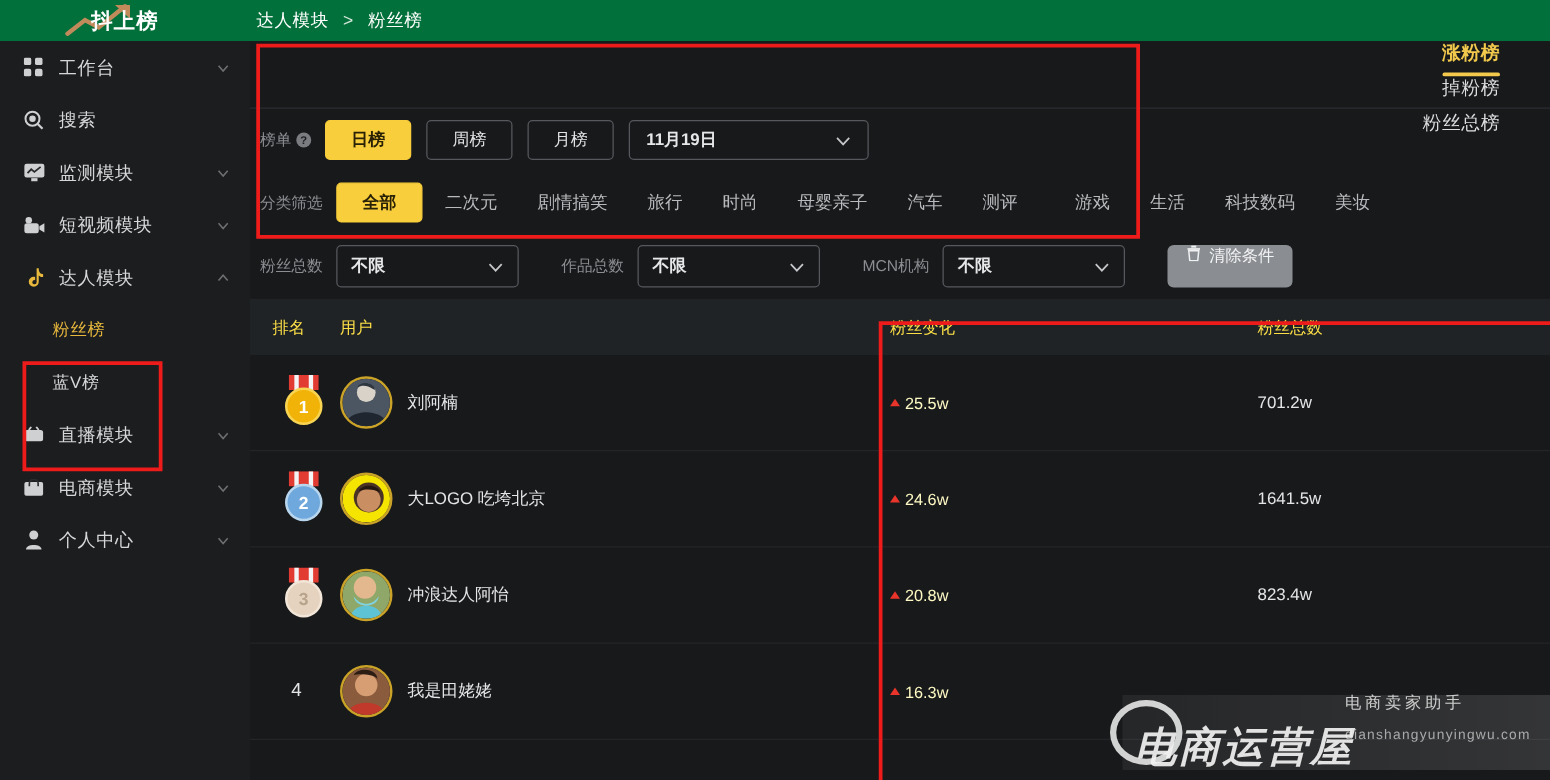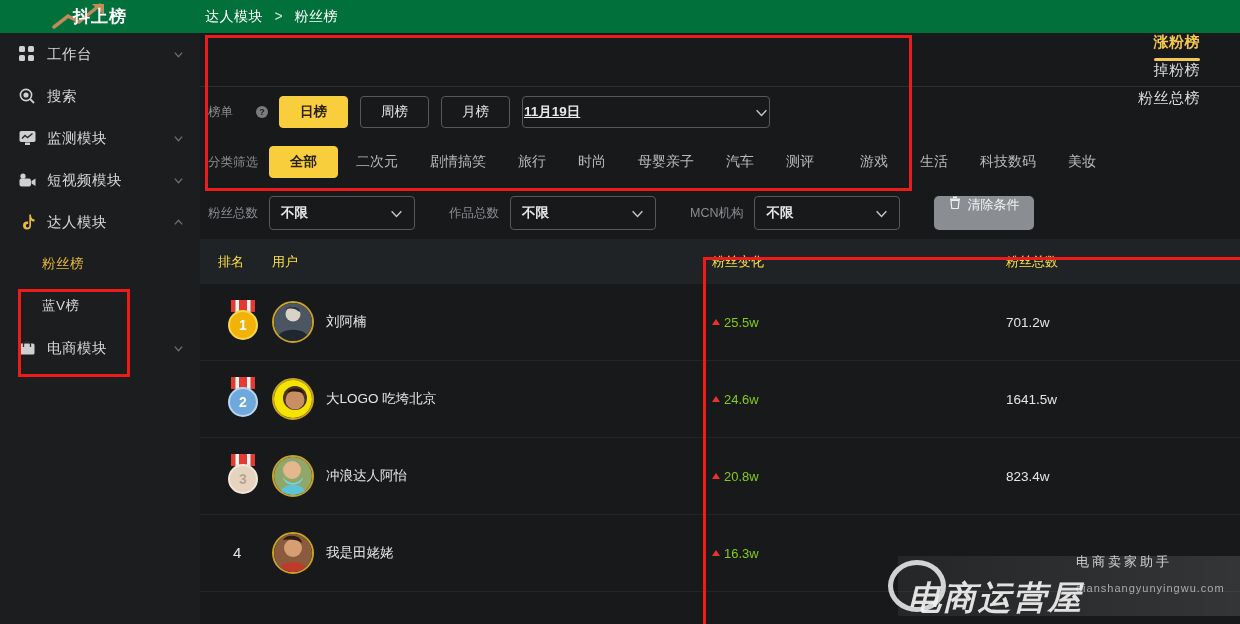--- a/index.html
+++ b/index.html
@@ -78,44 +78,43 @@
   .tab.active:after {
     content: ''; position: absolute; left: 0; right: 0; bottom: 0;
     height: 3px; background: #f2c94c; border-radius: 2px;
   }
 
   .filter-row {
     display: flex; align-items: center; height: 50px; padding-left: 8px;
   }
   .f-label {
     font-size: 12.5px; color: #8b8d91; margin-right: 11px; display: flex;
-    align-items: center; white-space: nowrap; gap: 19px;
+    align-items: center; white-space: nowrap;
   }
   .help-ic {
     width: 12px; height: 12px; border-radius: 50%; background: #7a7c80;
     color: #1c1d1f; font-size: 9px; line-height: 12px; text-align: center;
     margin-left: 4px; font-weight: bold;
   }
   .pill {
     height: 32px; min-width: 69px; padding: 0 16px; display: inline-flex;
     align-items: center; justify-content: center; border-radius: 4px;
     font-size: 13.5px; color: #e2e3e5; border: 1px solid #55585c;
     margin-right: 12px; cursor: pointer; background: transparent;
     white-space: nowrap;
   }
   .pill.sel {
     background: #f9ce3c; color: #2a2206; border-color: #f9ce3c;
     font-weight: bold;
   }
   .date-select {
-    height: 32px; width: 248px; border: 1px solid #55585c; border-radius: 4px;
+    height: 32px; width: 192px; border: 1px solid #55585c; border-radius: 4px;
     display: flex; align-items: center; justify-content: space-between;
-    padding: 0 1px; font-size: 13.5px; color: #e6e7e9; cursor: pointer;
+    padding: 0 13px; font-size: 13.5px; color: #e6e7e9; cursor: pointer;
     font-weight: bold;
-    text-decoration: underline;
   }
   .cat-link {
     font-size: 14px; color: #b9babd; margin-right: 32px; cursor: pointer;
     white-space: nowrap;
   }
 
   .filter-row2 { display: flex; align-items: center; height: 52px; padding-left: 8px; }
   .sel-box {
     height: 34px; width: 146px; border: 1px solid #55585c; border-radius: 4px;
     display: flex; align-items: center; justify-content: space-between;
@@ -149,21 +148,21 @@
     position: absolute; left: 4px; top: 10px; width: 30px; height: 30px;
     border-radius: 50%; display: flex; align-items: center;
     justify-content: center; font-size: 14px; font-weight: bold;
   }
   .avatar {
     width: 42px; height: 42px; border-radius: 50%; overflow: hidden;
     margin-right: 12px; flex-shrink: 0; border: 2px solid #c9a227;
     position: relative;
   }
   .uname { font-size: 13.5px; color: #e4e5e7; }
-  .change { font-size: 13px; color: #84cc16; display: flex; align-items: center; }
+  .change { font-size: 13px; color: #fef9c3; display: flex; align-items: center; }
   .change .tri {
     width: 0; height: 0; border-left: 4px solid transparent;
     border-right: 4px solid transparent; border-bottom: 6px solid #e8342a;
     margin-right: 4px;
   }
   .total { font-size: 13.5px; color: #e4e5e7; }
   .hl-filters {
     position: absolute; left: 205px; top: 35px; width: 707px; height: 156px;
     border: 3px solid #ee1b1b; pointer-events: none; z-index: 40;
   }
@@ -287,34 +286,58 @@
         </svg>
     </div>
 
     <div class="sub-item active">
       <span>粉丝榜</span>
     </div>
     <div class="sub-item">
       <span>蓝V榜</span>
     </div>
 
+    <div class="nav-item">
+      <span class="ic">
+        <svg width="16" height="14" viewBox="0 0 16 14">
+            <rect x="0.5" y="3" width="15" height="9" rx="2" fill="#cfd0d2"></rect>
+            <path d="M4 3 L6 0.5 M12 3 L10 0.5" stroke="#cfd0d2" stroke-width="1.4"></path>
+          </svg>
+      </span>
+      <span class="label">直播模块</span>
+      <svg class="chev" viewBox="0 0 12 12">
+          <path d="M2 4 L6 8.5 L10 4" stroke="#b0b1b4" stroke-width="1.4" fill="none"></path>
+        </svg>
+    </div>
 
     <div class="nav-item">
       <span class="ic">
         <svg width="16" height="15" viewBox="0 0 16 15">
             <rect x="0.5" y="2.5" width="15" height="11" rx="1.5" fill="#cfd0d2"></rect>
             <path d="M4.5 6 L4.5 3.5 A3.5 3 0 0 1 11.5 3.5 L11.5 6" stroke="#2a2b2d" stroke-width="1.3" fill="none"></path>
           </svg>
       </span>
       <span class="label">电商模块</span>
       <svg class="chev" viewBox="0 0 12 12">
           <path d="M2 4 L6 8.5 L10 4" stroke="#b0b1b4" stroke-width="1.4" fill="none"></path>
         </svg>
     </div>
 
+    <div class="nav-item">
+      <span class="ic">
+        <svg width="14" height="16" viewBox="0 0 14 16">
+            <circle cx="7" cy="4" r="3.6" fill="#cfd0d2"></circle>
+            <path d="M0.8 15.5 C0.8 10.8 13.2 10.8 13.2 15.5 Z" fill="#cfd0d2"></path>
+          </svg>
+      </span>
+      <span class="label">个人中心</span>
+      <svg class="chev" viewBox="0 0 12 12">
+          <path d="M2 4 L6 8.5 L10 4" stroke="#b0b1b4" stroke-width="1.4" fill="none"></path>
+        </svg>
+    </div>
 
     <div class="hl-sub"></div>
   </div>
 
   <div class="main">
 
     <div class="tabs">
       <div class="tab active">
         <span>涨粉榜</span>
       </div>

